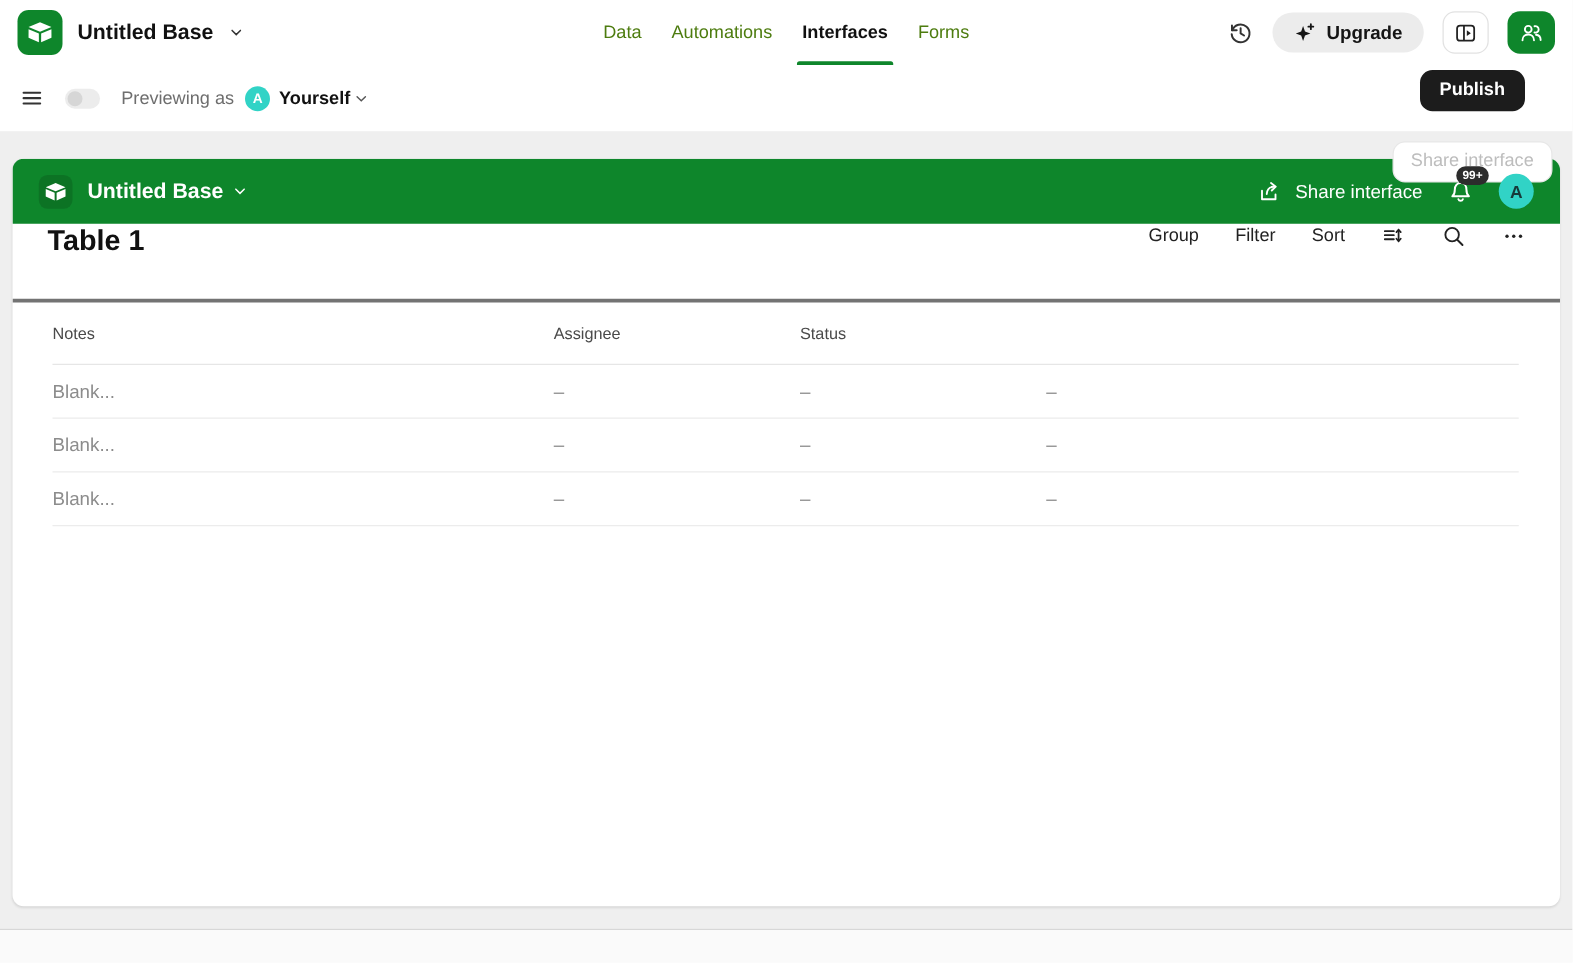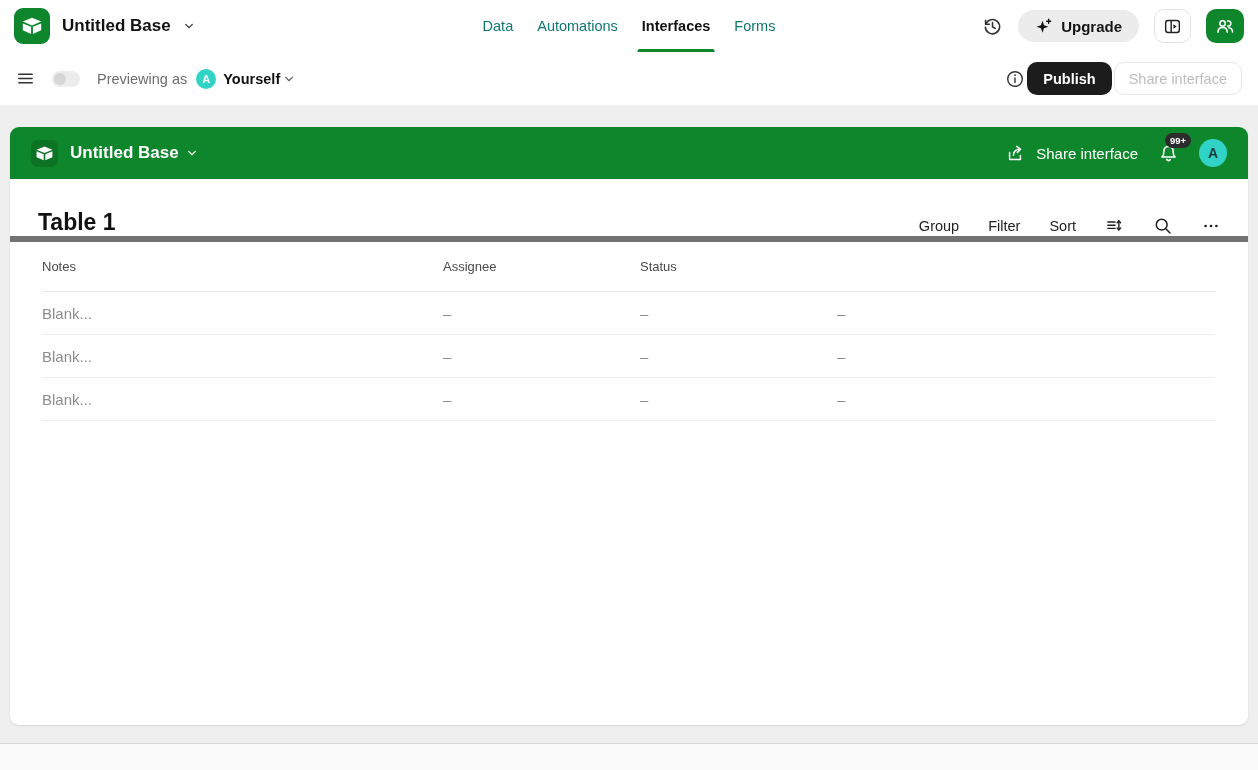--- a/index.html
+++ b/index.html
@@ -9,21 +9,21 @@
   
   .topbar { height:52px; background:#fff; display:flex; align-items:center;
     padding:0 14px; position:relative; }
   .brand { display:flex; align-items:center; gap:12px; cursor:pointer; }
   .logo-sq { width:36px; height:36px; border-radius:9px; background:var(--green);
     display:grid; place-items:center; }
   .brand-name { font-size:17px; font-weight:700; color:#111; }
   .chev { width:12px; height:12px; }
   .topnav { position:absolute; left:50%; transform:translateX(-50%);
     display:flex; gap:20px; height:52px; }
-  .tab { font-size:14.5px; color:#0f766e; display:flex; align-items:center;
+  .tab { font-size:14.5px; color:#4d7c0f; display:flex; align-items:center;
     position:relative; cursor:pointer; padding:0 2px; }
   .tab.active { font-weight:700; color:#111; }
   .tab .underline { display:none; position:absolute; left:-2px; right:-2px;
     bottom:0; height:3px; background:var(--green); border-radius:2px 2px 0 0; }
   .tab.active .underline { display:block; }
   .topbar-right { margin-left:auto; display:flex; align-items:center; gap:15px; }
   .icon-btn { background:none; border:none; display:grid; place-items:center; cursor:pointer; }
   .upgrade-btn { display:flex; align-items:center; gap:8px; background:#ececec;
     border:none; border-radius:9999px; height:32px; padding:0 17px;
     font-size:15px; font-weight:600; color:#151515; cursor:pointer;
@@ -39,21 +39,21 @@
   .toggle { width:28px; height:16px; border-radius:8px; background:#ececec;
     margin-left:17px; position:relative; cursor:pointer; }
   .toggle .knob { position:absolute; left:2px; top:2px; width:12px; height:12px;
     border-radius:50%; background:#d6d6d6; }
   .preview-label { margin-left:17px; font-size:14.5px; color:#6e6e6e; }
   .mini-avatar { width:20px; height:20px; border-radius:50%; background:var(--teal);
     color:#fff; font-size:11px; font-weight:700; display:grid; place-items:center;
     margin-left:9px; }
   .persona { margin-left:7px; font-size:14.5px; font-weight:700; color:#111;
     display:flex; align-items:center; gap:3px; cursor:pointer; }
-  .preview-right { margin-left:auto; display:flex; align-items:center; gap:2px; }
+  .preview-right { margin-left:auto; display:flex; align-items:center; gap:24px;flex-direction:column; }
   .publish-btn { background:#1c1c1c; color:#fff; border:none; border-radius:10px;
     height:33px; padding:0 16px; font-size:14.5px; font-weight:700;
     cursor:pointer; font-family:inherit; }
   .share-btn { background:#fff; color:#bdbdbd; border:1px solid #e7e7e7;
     border-radius:10px; height:33px; padding:0 14px; font-size:14.5px;
     font-family:inherit; }
 
   
   .backdrop { height:638px; background:#efefef; padding-top:22px; }
   .card { margin:0 10px; width:1238px; height:598px; background:#fff;
@@ -69,22 +69,22 @@
     cursor:pointer; }
   .bell-wrap { position:relative; cursor:pointer; }
   .badge { position:absolute; top:-10px; left:7px; background:#2c2c2c; color:#fff;
     font-size:9.5px; font-weight:700; line-height:1; padding:3px 5px;
     border-radius:8px; }
   .avatar { width:28px; height:28px; border-radius:50%; background:var(--teal);
     color:#163a3a; font-size:14px; font-weight:600; display:grid;
     place-items:center; cursor:pointer; }
 
   
-  .view-header { height:63px; display:flex; align-items:flex-end;
-    padding:0 28px; border-bottom:6px solid #737373; }
+  .view-header { height:63px; display:flex; align-items:flex-start;
+    padding:0 28px; border-bottom:3px solid #737373; }
   .view-title { font-size:23px; font-weight:800; color:#111; }
   .view-toolbar { margin-left:auto; display:flex; align-items:center; gap:29px; }
   .tool-label { font-size:14.5px; color:#222; cursor:pointer; background:none;
     border:none; font-family:inherit; }
 
   
   .table-wrap { padding:0 33px 0 32px; }
   .thead, .trow { display:grid; grid-template-columns:401px 197px 197px 1fr;
     align-items:center; }
   .thead { height:50px; border-bottom:1px solid #e6e6e6; font-size:13px;

